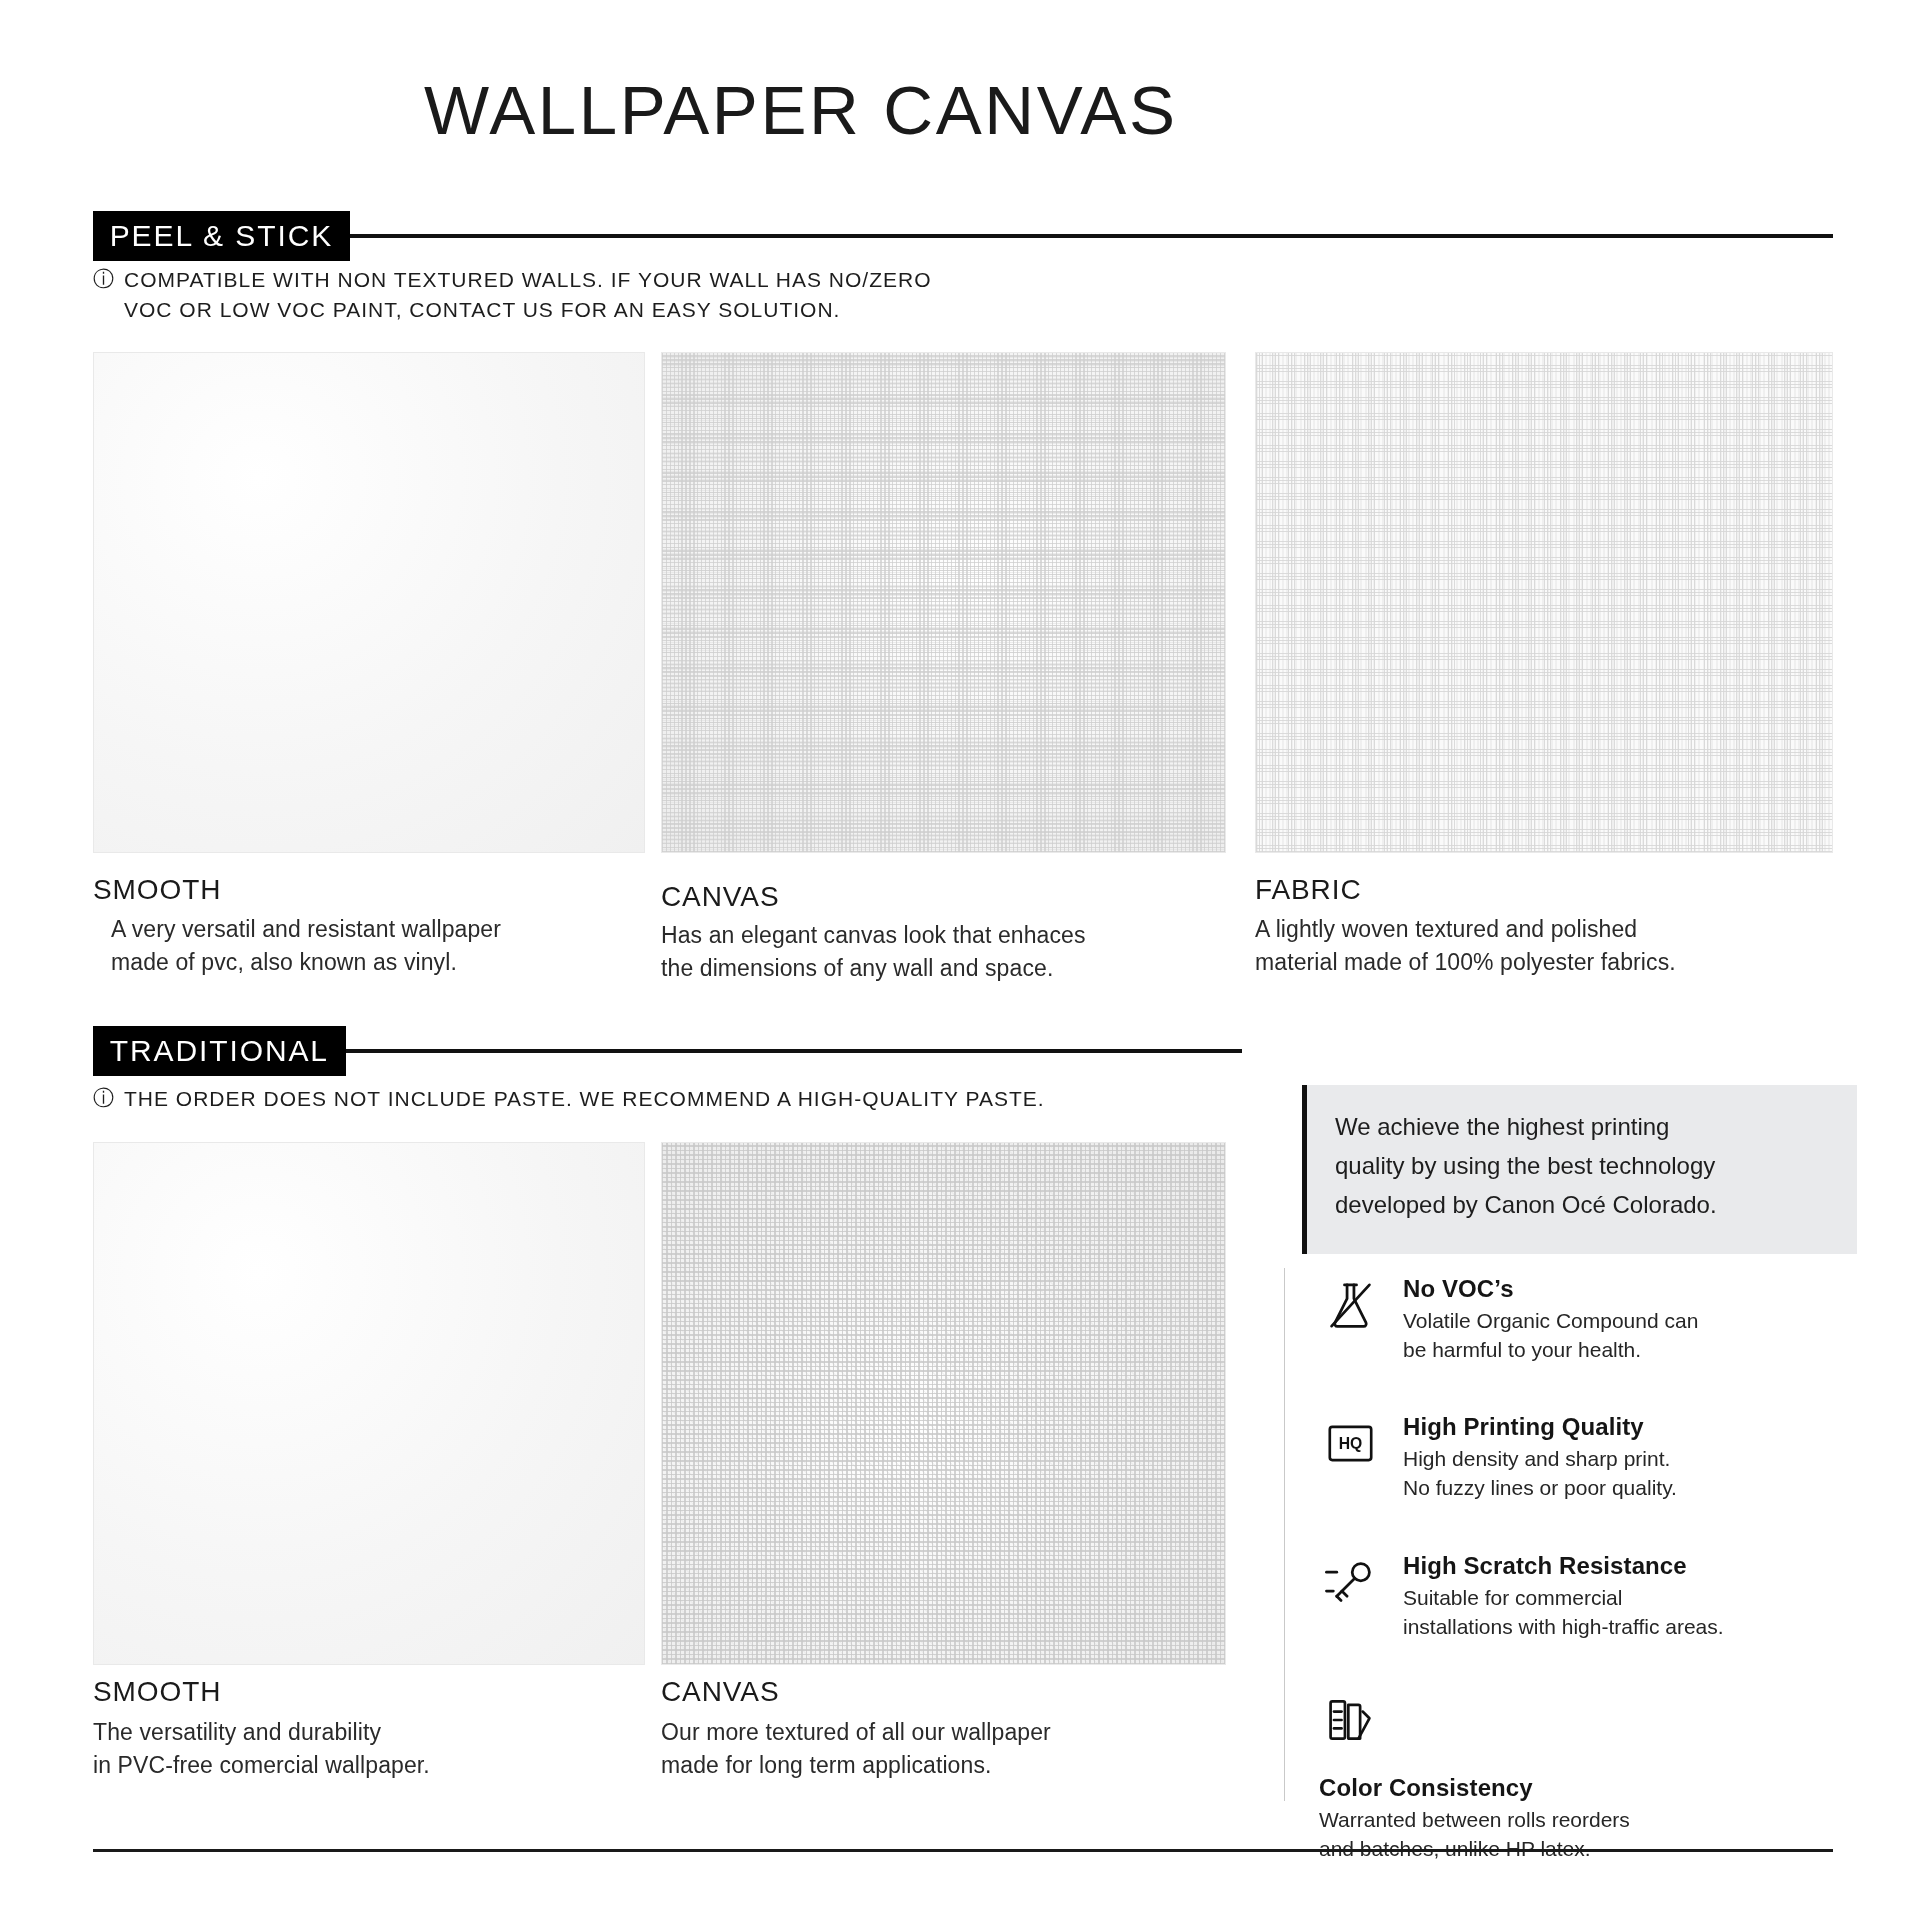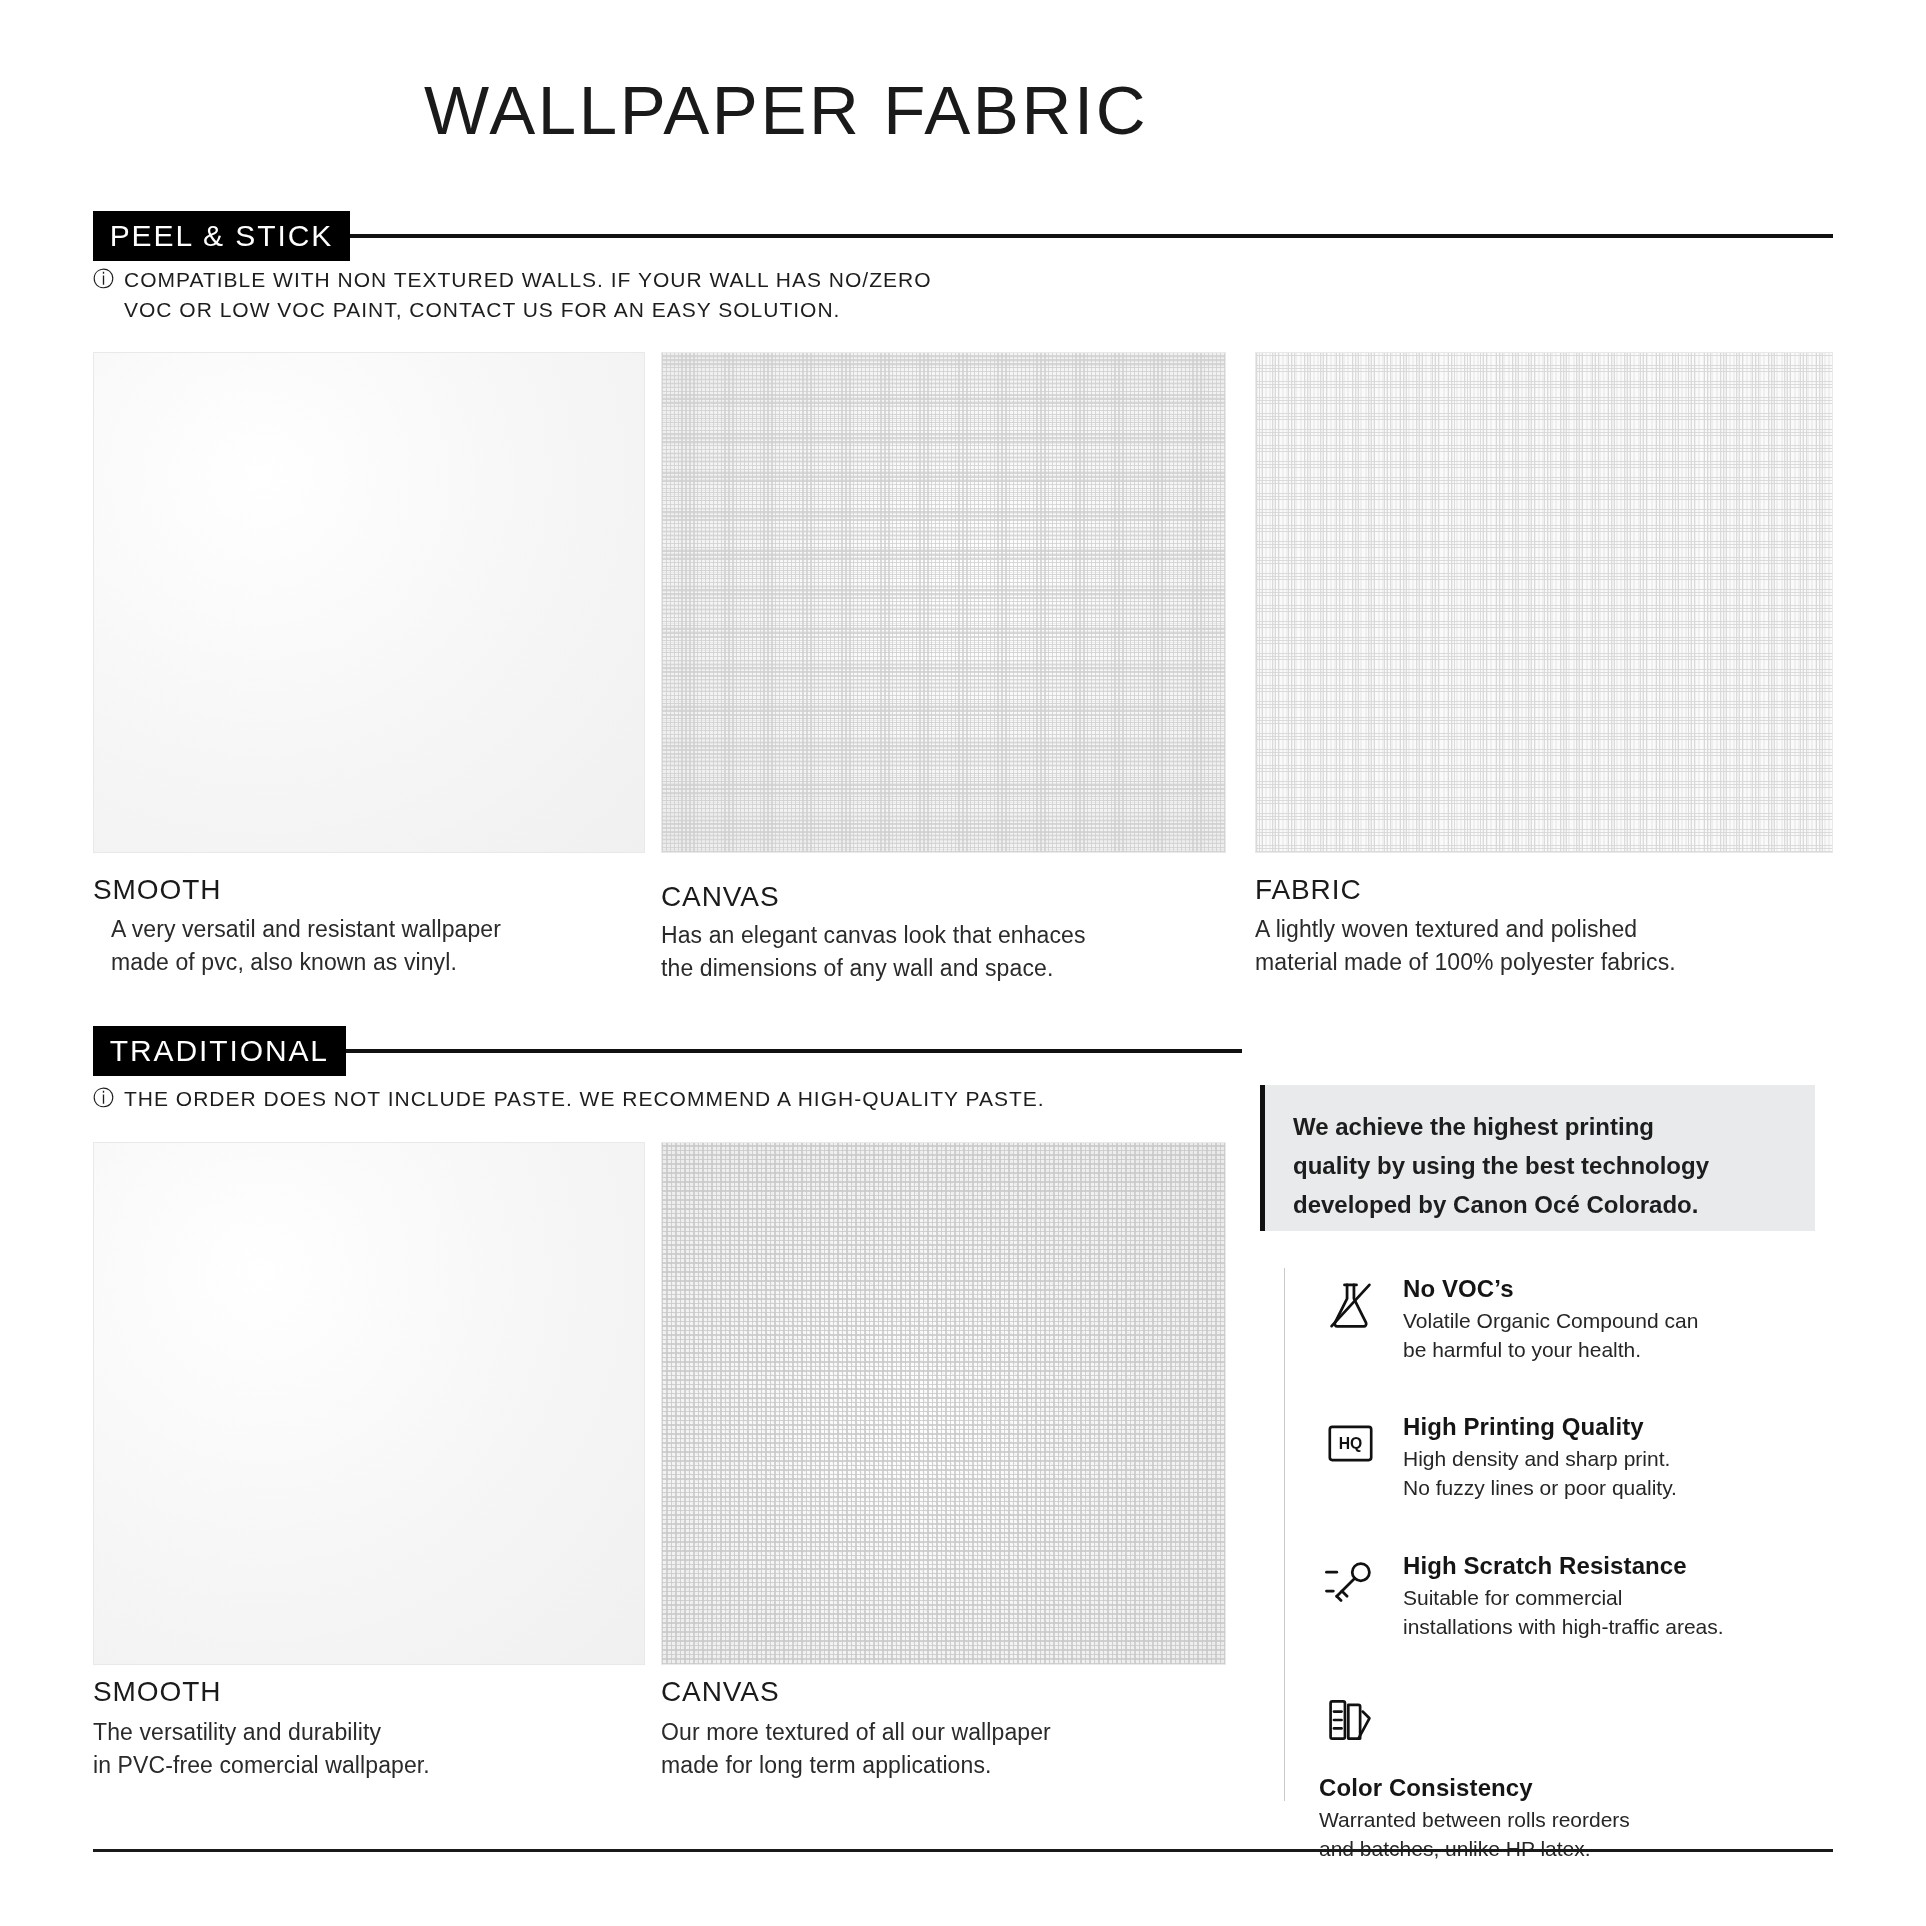--- a/index.html
+++ b/index.html
@@ -186,21 +186,21 @@
     width: 1740px;
     height: 2.6px;
     background: #1a1a1a;
   }
 </style>
 </head>
 <body>
 
 <div class="page">
 
-  <div class="title">WALLPAPER FABRIC</div>
+  <div class="title">WALLPAPER CANVAS</div>
 
   <div class="section-head" style="top:211px;">
     <div class="section-tag">PEEL &amp; STICK</div>
     <div class="section-rule"></div>
   </div>
 
   <div class="note" style="left:93px; top:265px; width:1091px;">
     <span class="info-ico">ⓘ</span>
     <span>
       <span>COMPATIBLE WITH NON TEXTURED WALLS. IF YOUR WALL HAS NO/ZERO</span><br>
@@ -248,21 +248,21 @@
     <span>The versatility and durability</span><br>
     <span>in PVC-free comercial wallpaper.</span>
   </div>
 
   <div class="cap-title" style="left:661px; top:1676px;">CANVAS</div>
   <div class="cap-body" style="left:661px; top:1716px; width:571px;">
     <span>Our more textured of all our wallpaper</span><br>
     <span>made for long term applications.</span>
   </div>
 
-  <div class="quote-box" style="left:1260px; top:1085px; width:555px; height:146px;font-weight:bold;">
+  <div class="quote-box" style="left:1302px; top:1085px; width:555px; height:169px;">
     <div class="quote-text">
       <span>We achieve the highest printing</span><br>
       <span>quality by using the best technology</span><br>
       <span>developed by Canon Océ Colorado.</span>
     </div>
   </div>
 
   <div class="feature-divider" style="left:1284px; top:1268px; height:533px;"></div>
 
   <div class="feature" style="left:1319px; top:1412px;">

